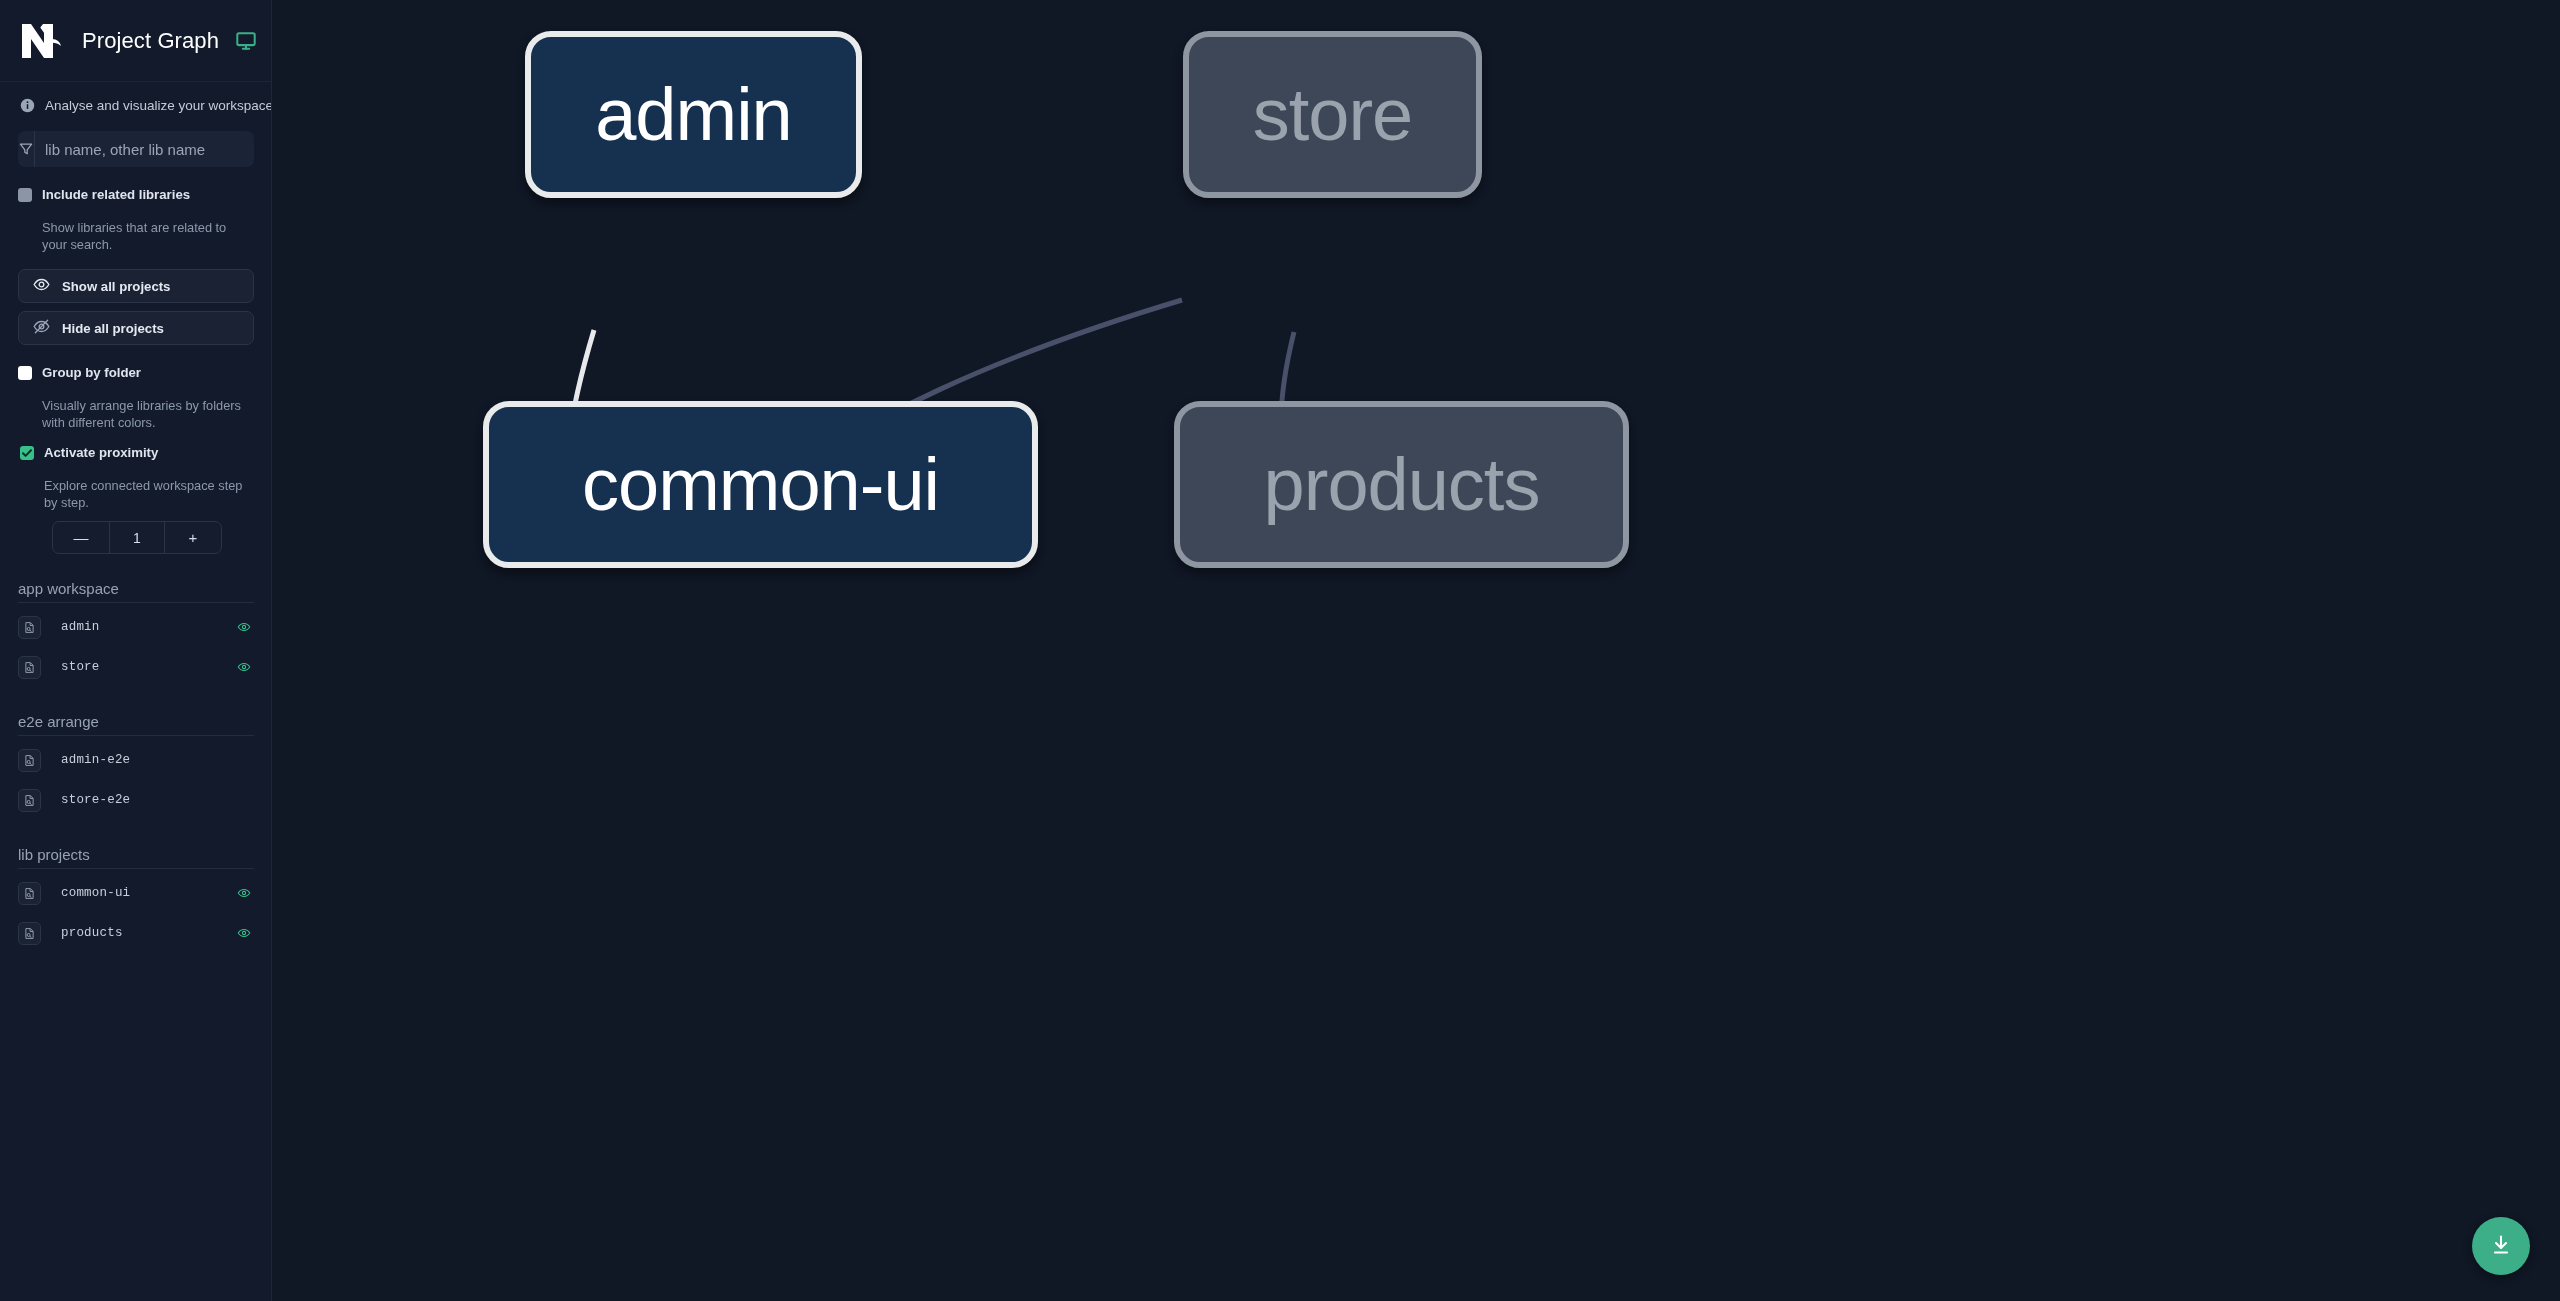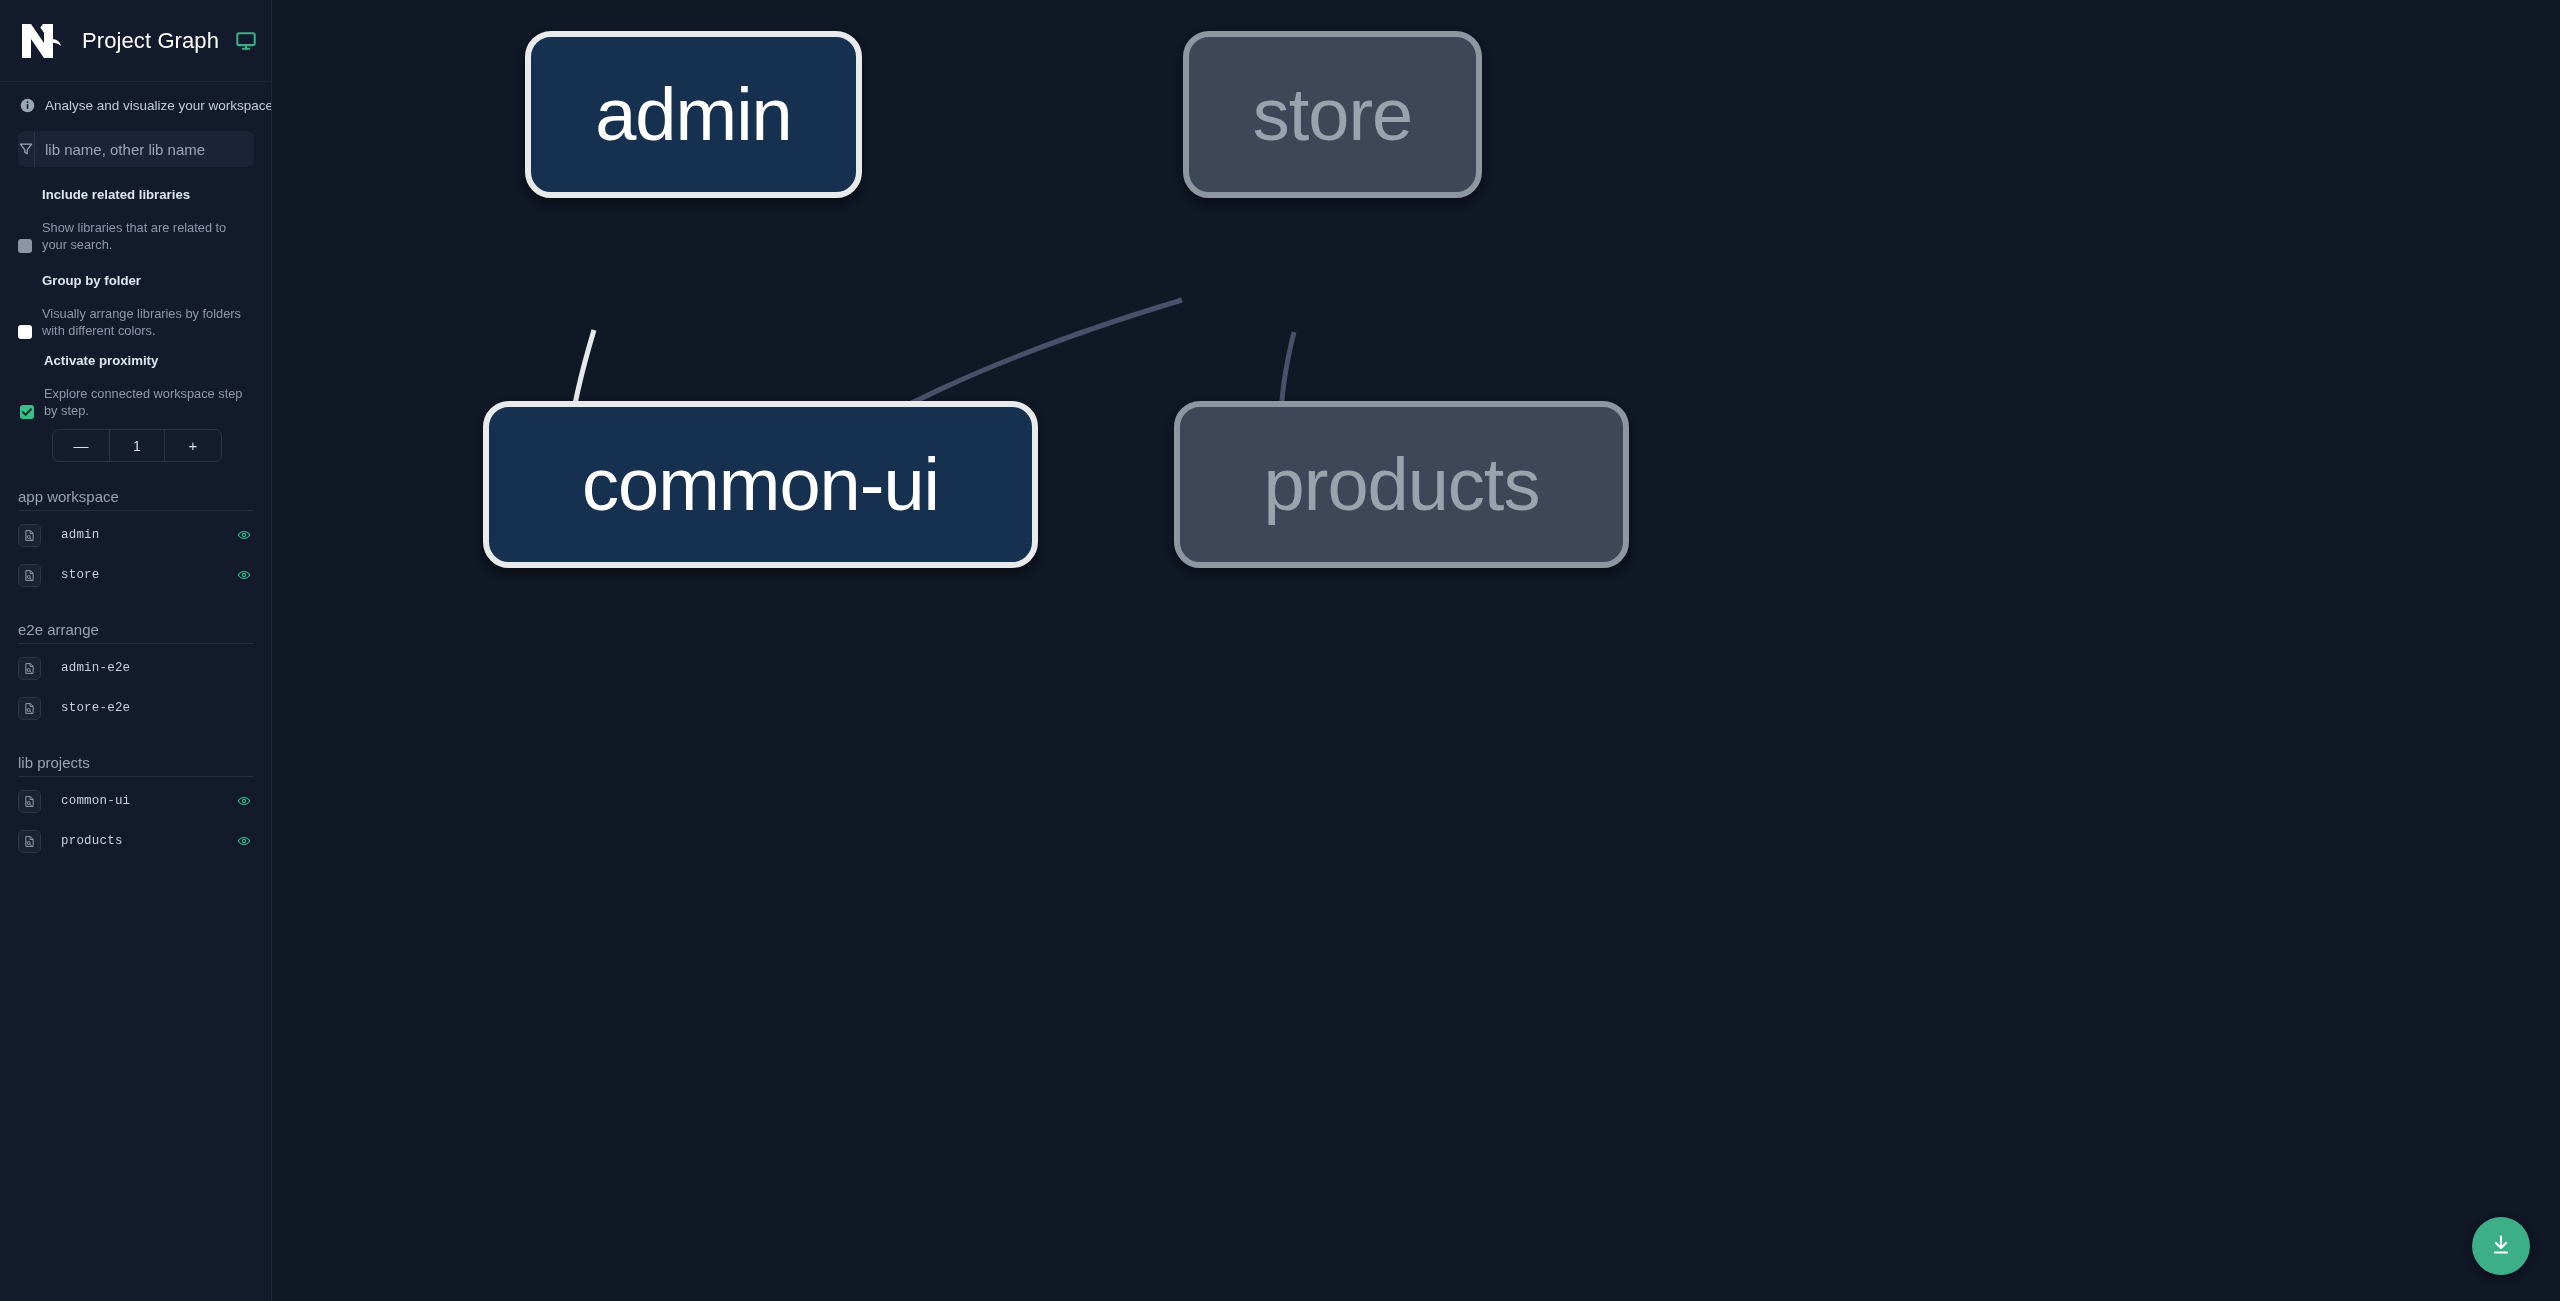--- a/index.html
+++ b/index.html
@@ -54,21 +54,21 @@
   }
   .funnel-icon { width: 16px; height: 16px; }
   .search-input {
     flex: 1; height: 36px; border: none; outline: none; background: transparent;
     color: #dfe5ee; font-size: 15px; font-family: "Liberation Sans", sans-serif;
     padding: 0 10px;
   }
   .search-input::placeholder { color: #9aa6b8; }
 
   .opt-block { padding: 18px 18px 0 18px; }
-  .opt-row { display: flex; align-items: flex-end; gap: 10px; }
+  .opt-row { display: flex; align-items: flex-start; gap: 10px; }
   .cb {
     width: 14px; height: 14px; flex: 0 0 14px; margin-top: 3px;
     border-radius: 3px; position: relative;
   }
   .cb.unchecked-grey { background: #8b95a5; }
   .cb.unchecked-white { background: #ffffff; }
   .cb.checked { background: #38c08a; }
   .cb.checked svg { position: absolute; left: 1px; top: 1px; }
   .opt-texts { min-width: 0; }
   .opt-title { font-size: 13.2px; font-weight: 700; color: #dfe5ee; line-height: 17px; }
@@ -196,20 +196,41 @@
       <div class="opt-block">
         <div class="opt-row">
           <span class="cb unchecked-grey"></span>
           <span class="opt-texts">
             <span class="opt-title">Include related libraries</span>
             <div class="opt-desc">Show libraries that are related to your search.</div>
           </span>
         </div>
       </div>
 
+      <div class="btn-stack">
+        <button class="ghost-btn">
+          <span>
+            <svg viewBox="0 0 22 22" width="17" height="17" fill="none" stroke="#e4e9f1" stroke-width="1.7">
+              <path d="M1.5 11 C4 6.5 7.5 4.5 11 4.5 s7 2 9.5 6.5 c-2.5 4.5 -6 6.5 -9.5 6.5 s-7 -2 -9.5 -6.5 z"></path>
+              <circle cx="11" cy="11" r="3"></circle>
+            </svg>
+          </span>
+          <span>Show all projects</span>
+        </button>
+        <button class="ghost-btn">
+          <span>
+            <svg viewBox="0 0 22 22" width="17" height="17" fill="none" stroke="#9aa5b6" stroke-width="1.7">
+              <path d="M1.5 11 C4 6.5 7.5 4.5 11 4.5 s7 2 9.5 6.5 c-2.5 4.5 -6 6.5 -9.5 6.5 s-7 -2 -9.5 -6.5 z"></path>
+              <circle cx="11" cy="11" r="3"></circle>
+              <line x1="3" y1="19" x2="19" y2="3" stroke-linecap="round"></line>
+            </svg>
+          </span>
+          <span>Hide all projects</span>
+        </button>
+      </div>
 
       <div class="opt-block">
         <div class="opt-row">
           <span class="cb unchecked-white"></span>
           <span class="opt-texts">
             <span class="opt-title">Group by folder</span>
             <div class="opt-desc">Visually arrange libraries by folders with different colors.</div>
           </span>
         </div>
       </div>

